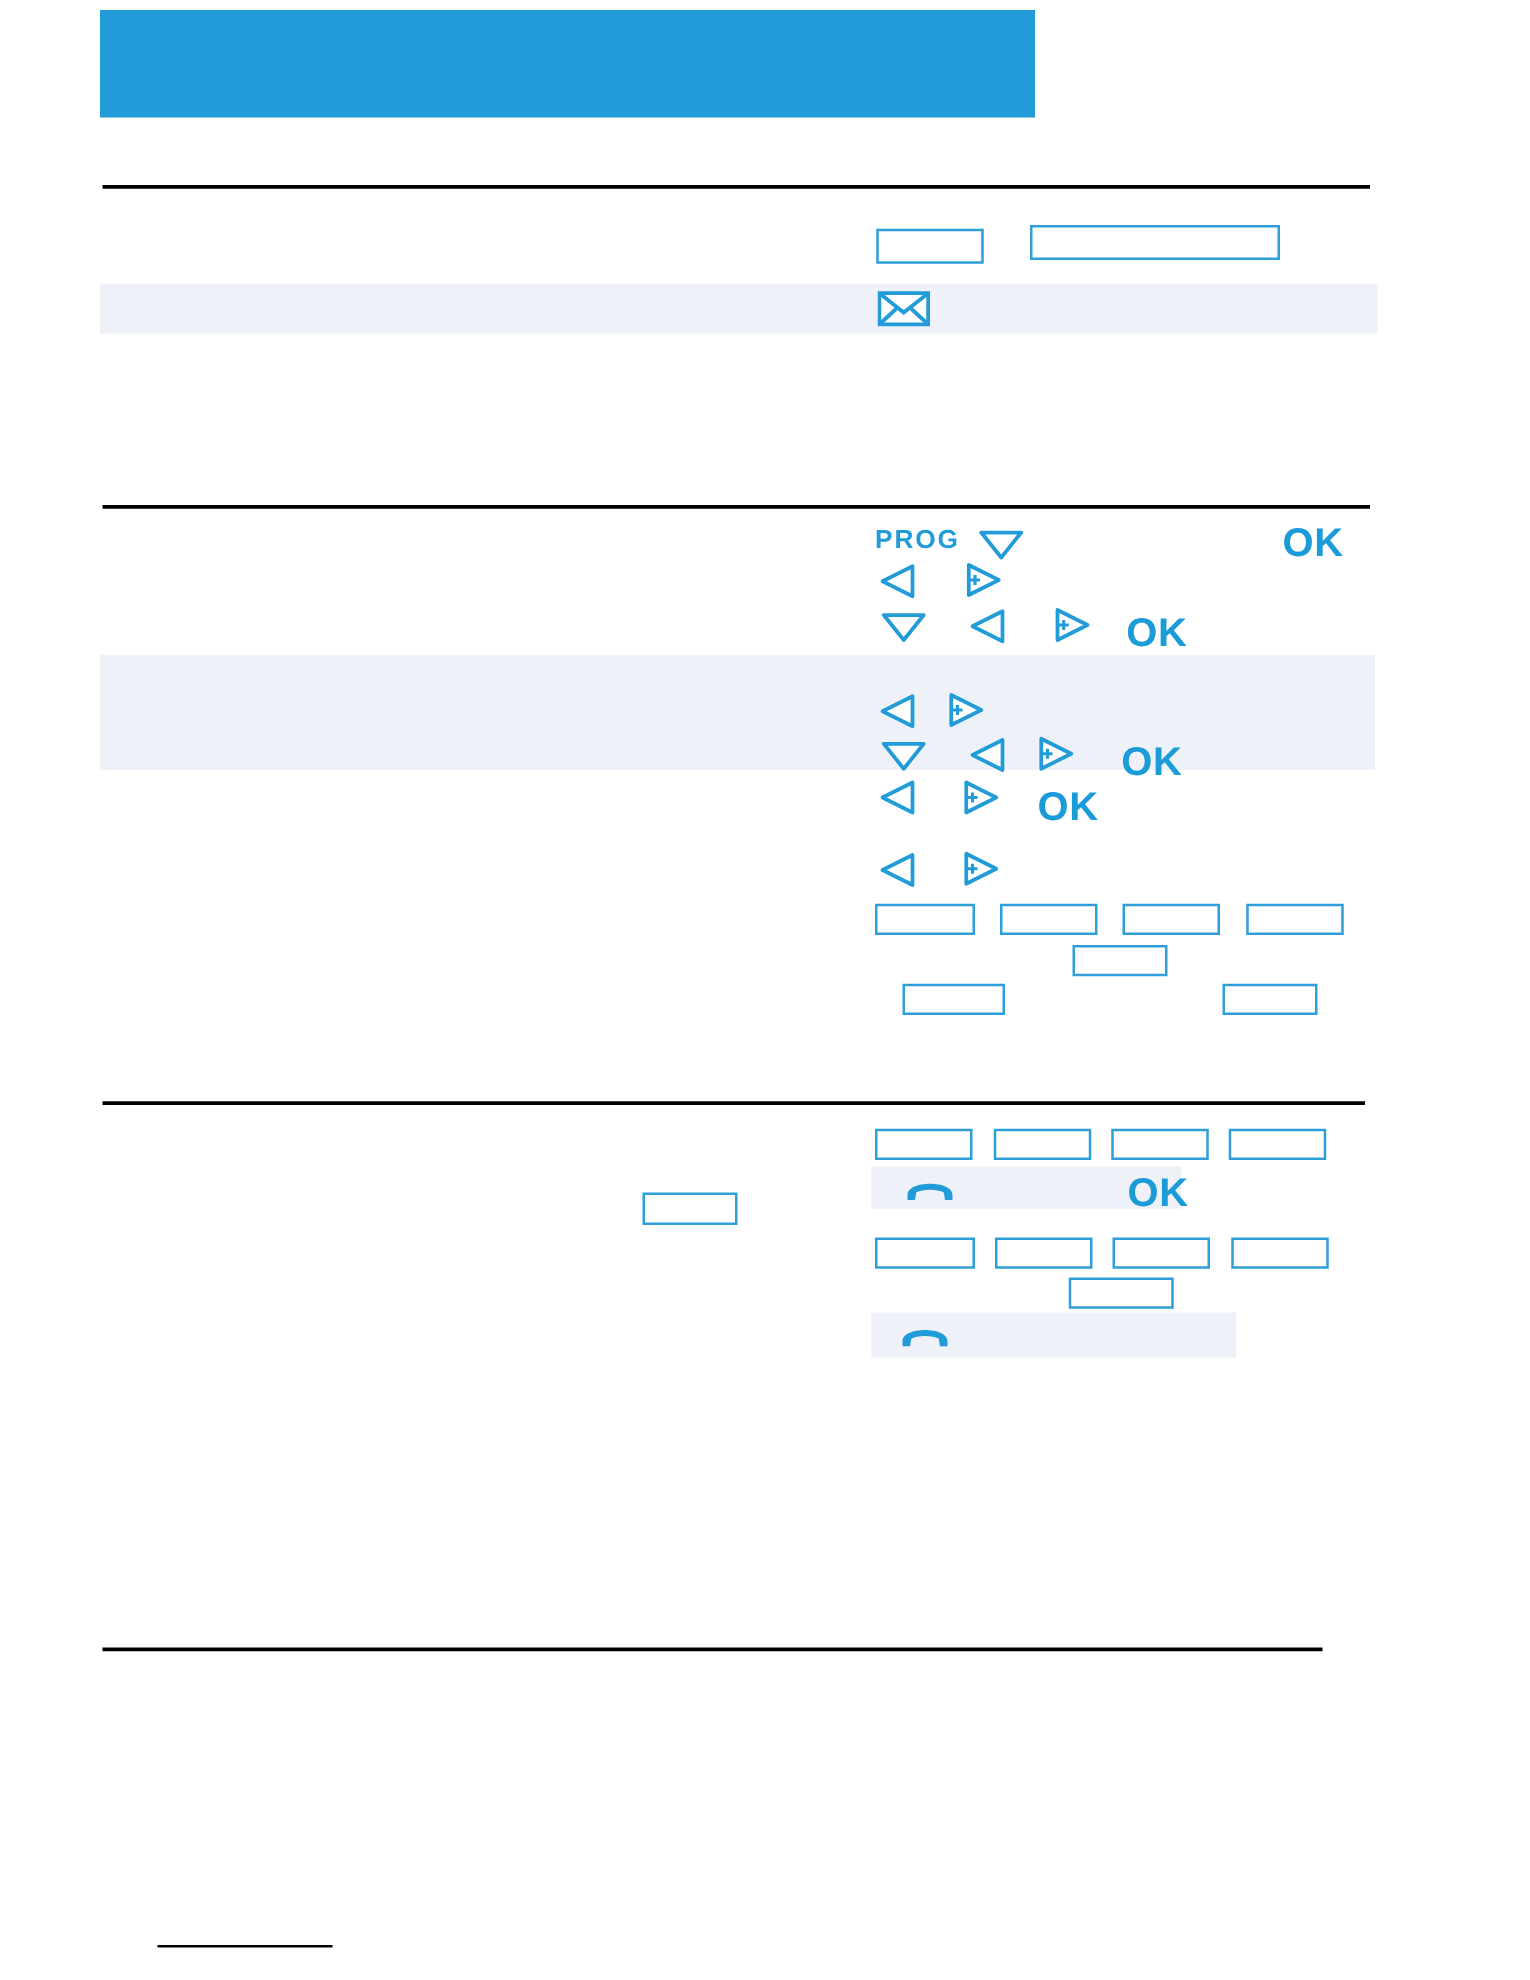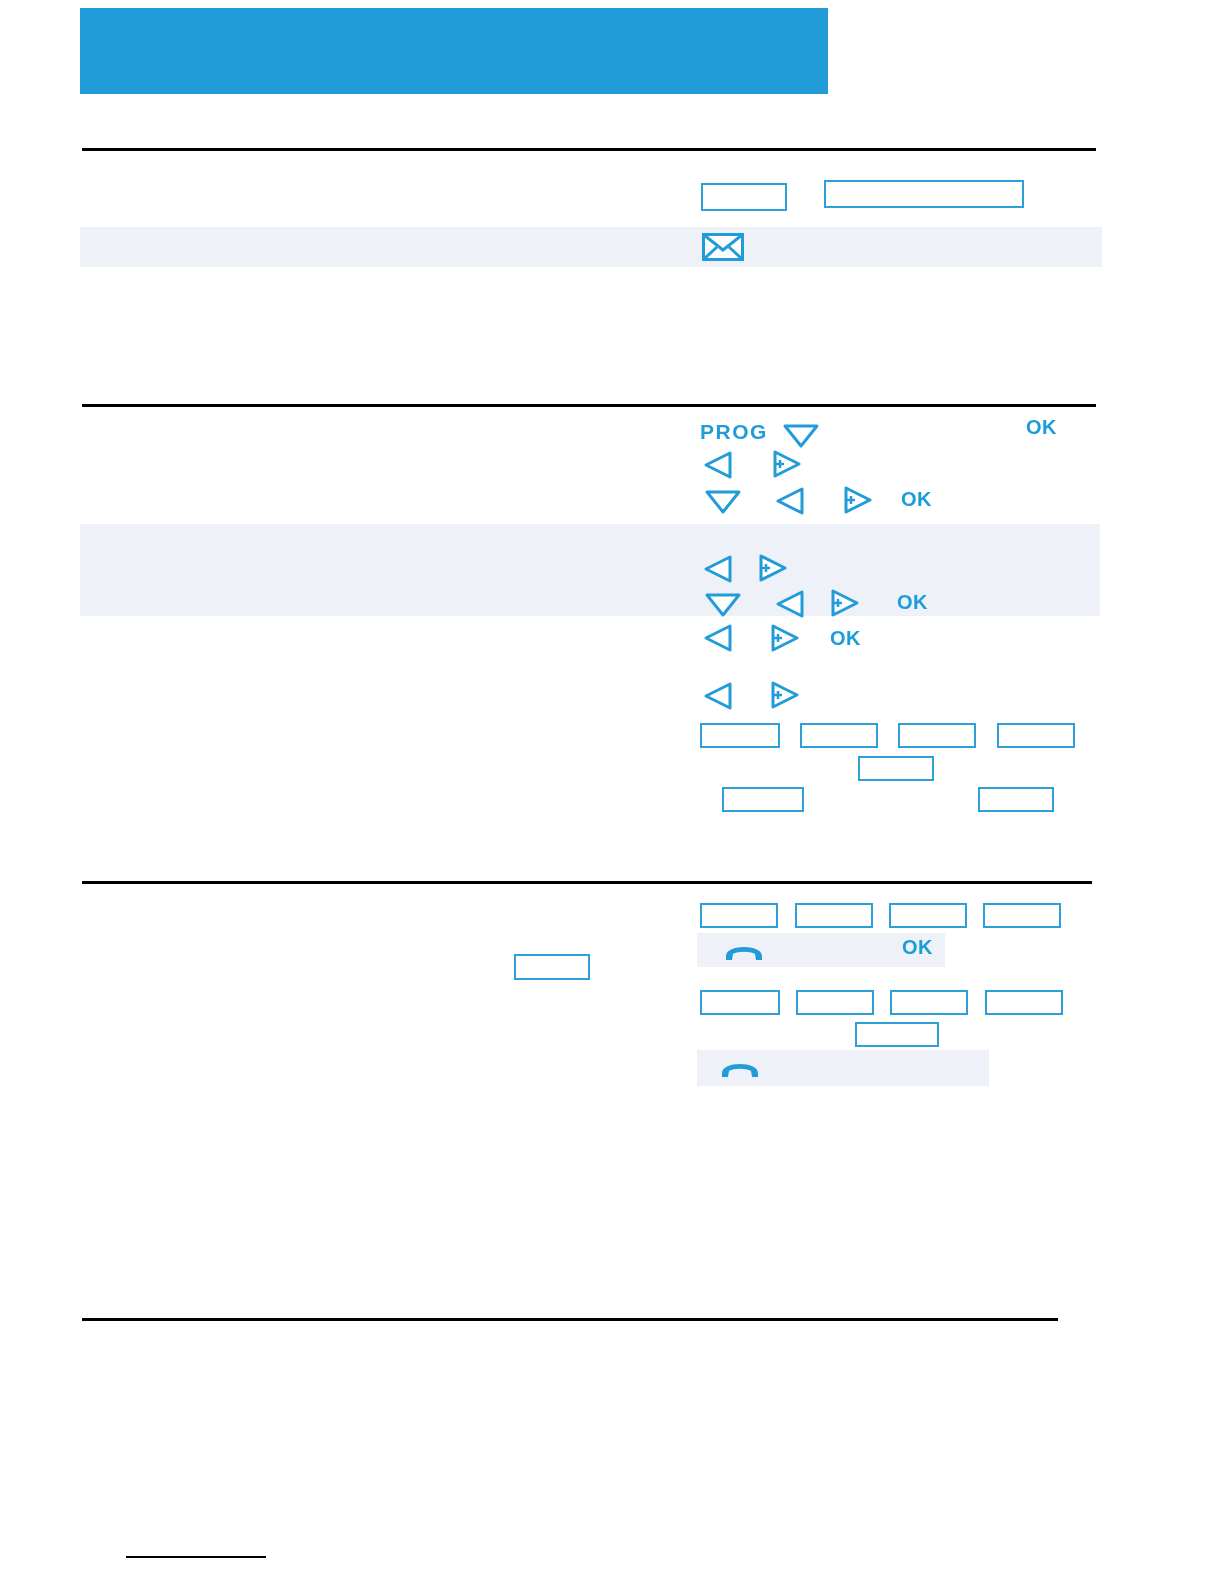--- a/index.html
+++ b/index.html
@@ -60,21 +60,21 @@
     border: 2px solid #2e9fd8;
     background: #ffffff;
     box-sizing: border-box;
   }
 
   
   .ok {
     position: absolute;
     color: #1b9bd8;
     font-weight: bold;
-    font-size: 20px;
+    font-size: 32px;
     letter-spacing: 0.5px;
     font-family: "Liberation Sans", sans-serif;
   }
   .prog {
     position: absolute;
     color: #229cd8;
     font-weight: bold;
     font-size: 21px;
     letter-spacing: 1.5px;
     font-family: "Liberation Sans", sans-serif;

